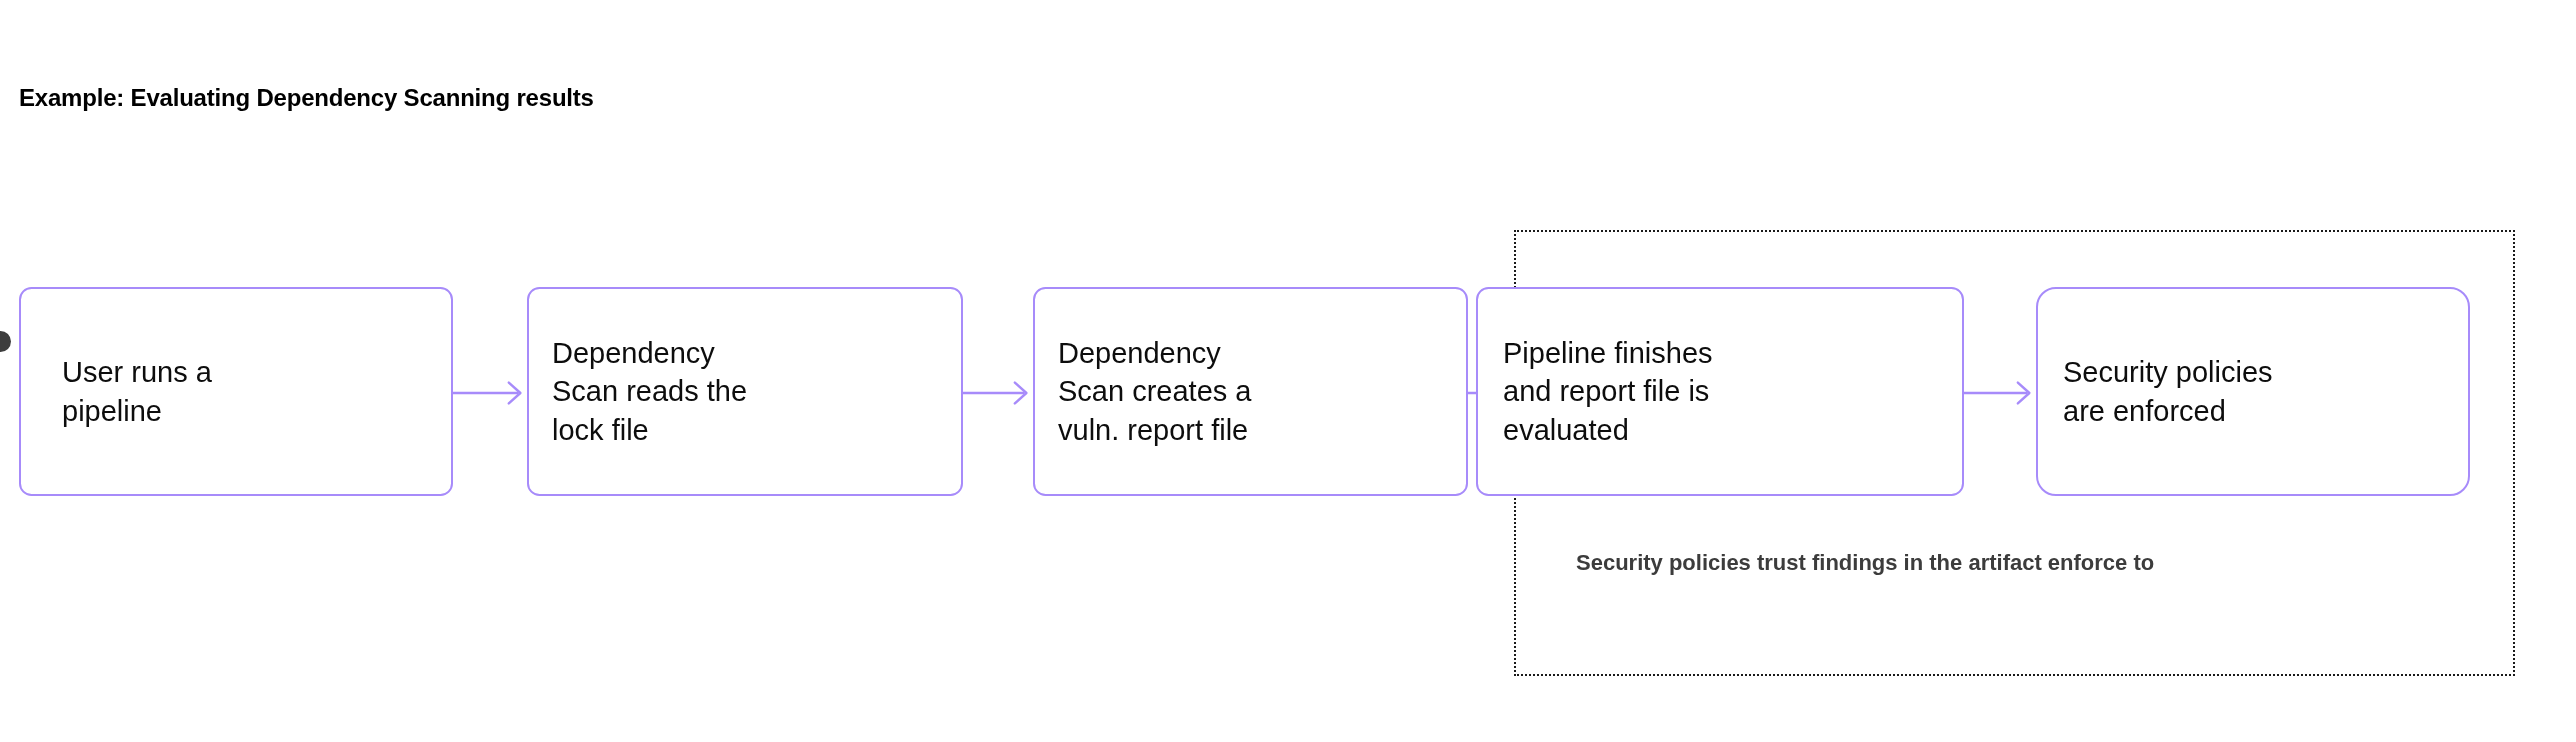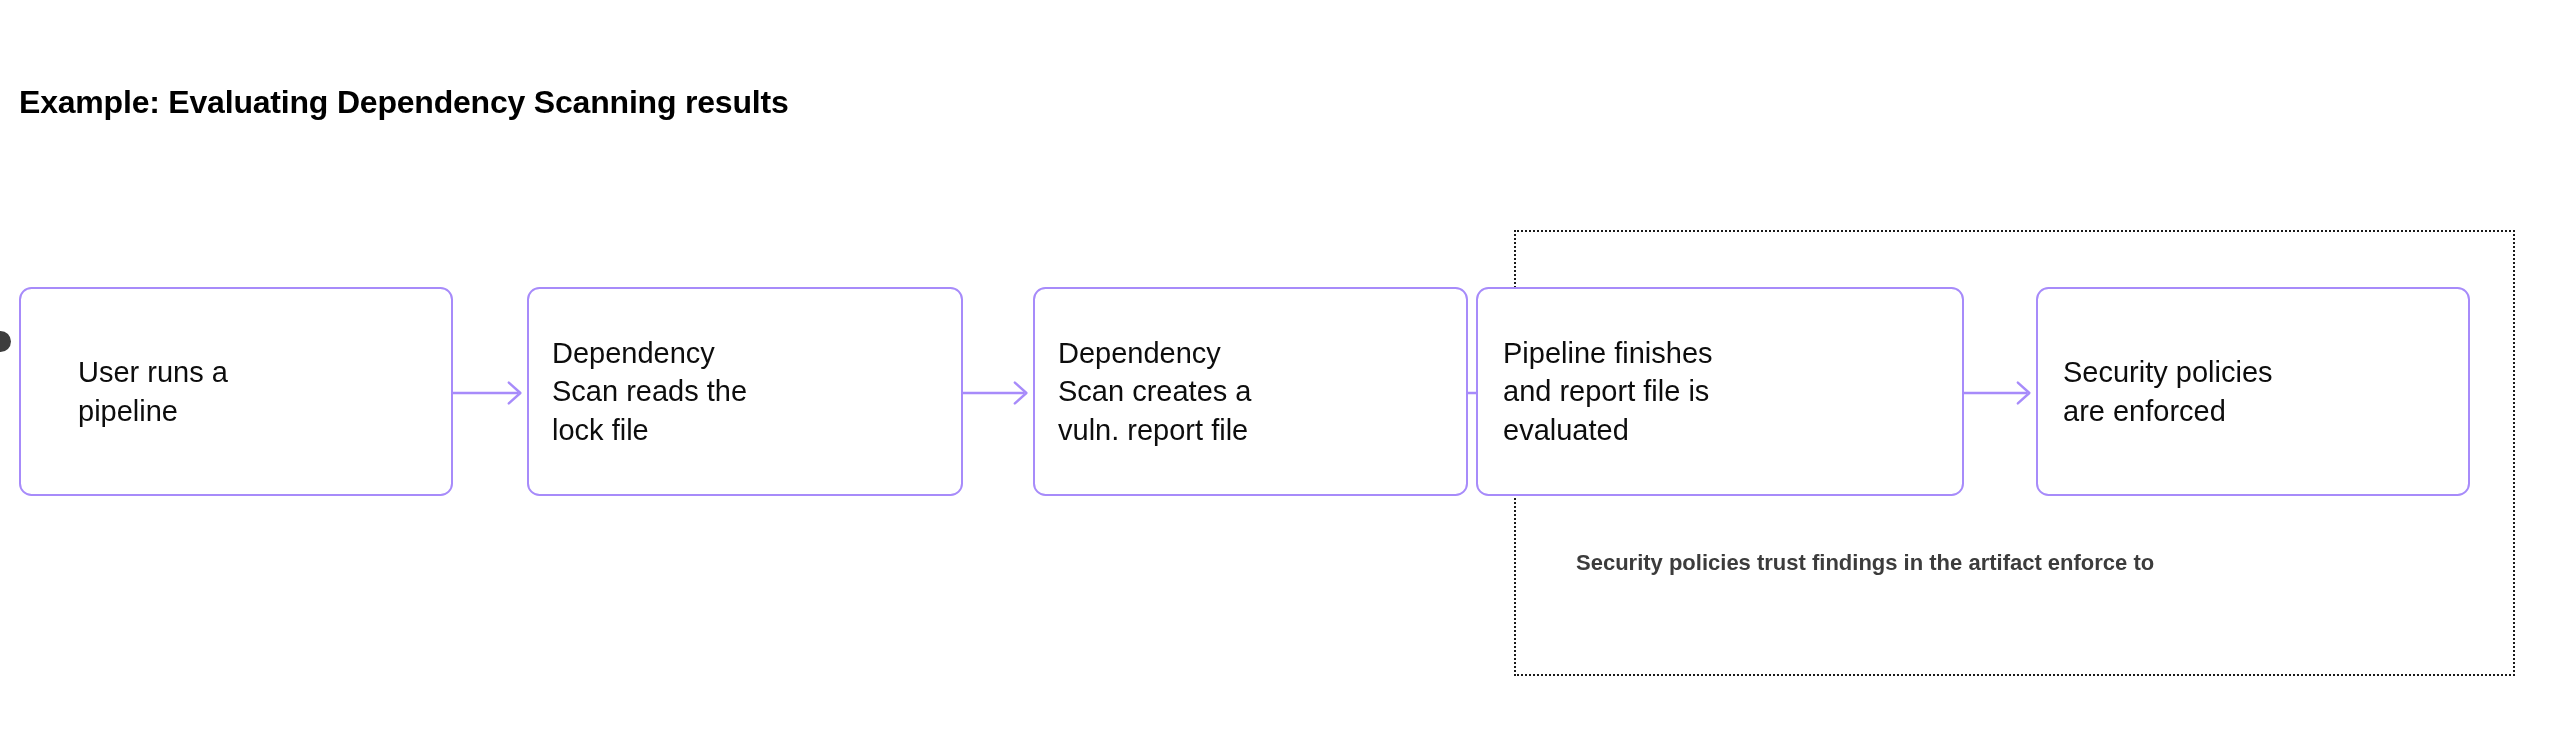--- a/index.html
+++ b/index.html
@@ -19,21 +19,21 @@
     height: 742px;
     background: #ffffff;
     overflow: hidden;
   }
 
   
   #diagram-title {
     position: absolute;
     left: 19px;
     top: 84px;
-    font-size: 32px;
+    font-size: 24px;
     font-weight: 700;
     color: #000000;
     letter-spacing: -0.2px;
     white-space: nowrap;
   }
 
   
   #policy-group {
     position: absolute;
     left: 1514px;
@@ -78,23 +78,23 @@
     font-size: 29px;
     line-height: 1.33;
     color: #0d0d0d;
     font-weight: 400;
   }
 
   #node-1 { left: 19px;   width: 434px; }
   #node-2 { left: 527px;  width: 436px; }
   #node-3 { left: 1033px; width: 435px; }
   #node-4 { left: 1476px; width: 488px; }
-  #node-5 { left: 2036px; width: 434px; }
+  #node-5 { left: 2036px; width: 434px; border-radius: 20px; }
 
-  #node-1 .node-label { padding-left: 41px; margin-left: 16px; }
+  #node-1 .node-label { padding-left: 41px; }
   #node-2 .node-label { padding-left: 23px; }
   #node-3 .node-label { padding-left: 23px; }
   #node-4 .node-label { padding-left: 25px; }
   #node-5 .node-label { padding-left: 25px; }
 
   
   .flow-arrow {
     position: absolute;
     top: 374px;
     height: 38px;

